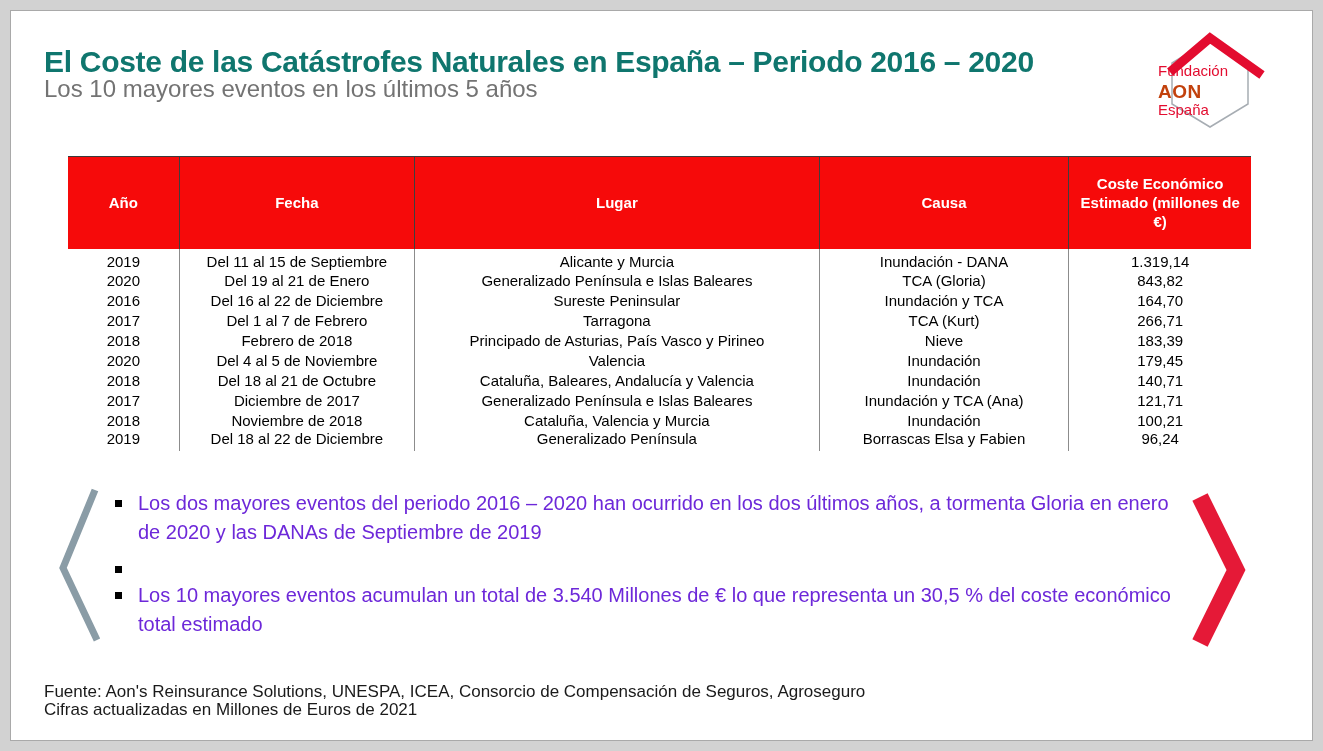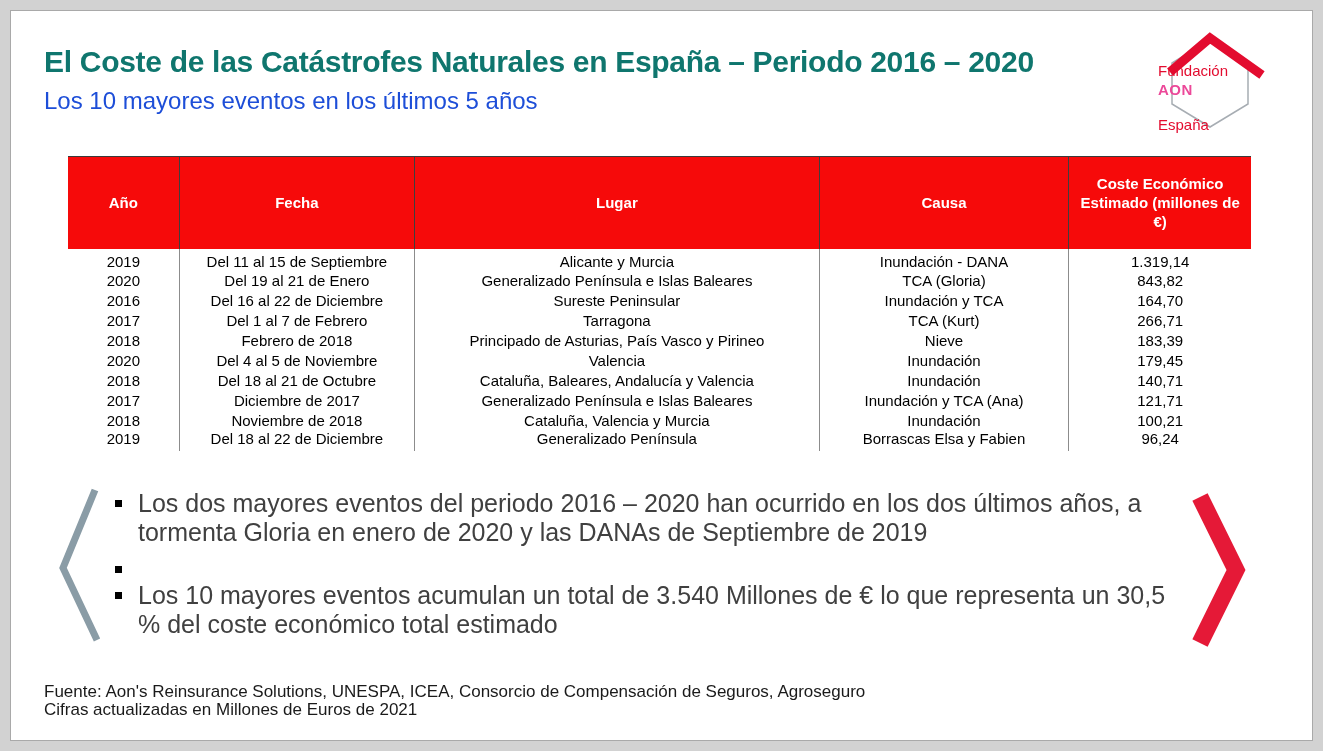--- a/index.html
+++ b/index.html
@@ -14,32 +14,32 @@
     position:absolute; left:10px; top:10px; right:10px; bottom:10px;
     background:#ffffff;
     border:1px solid #a9a9a9;
   }
   .title {
     position:absolute; left:33px; top:34px;
     font-size:30px; font-weight:bold; color:#0f766e;
     letter-spacing:-0.3px; white-space:nowrap;
   }
   .subtitle {
-    position:absolute; left:33px; top:76px;
-    font-size:24px; color:#1d4ed8; white-space:nowrap;
+    position:absolute; left:33px; top:64px;
+    font-size:24px; color:#737373; white-space:nowrap;
   }
   
   .logo { position:absolute; top:18px; right:42px; width:112px; height:112px; }
   .logo svg { position:absolute; left:0; top:0; }
   .logo-text {
     position:absolute; left:0; top:34px; width:106px;
     line-height:1;
   }
   .logo-l1, .logo-l3 { font-size:15px; color:#e30c2f; }
-  .logo-l2 { font-size:15px; font-weight:bold; color:#ec4899; letter-spacing:0.5px; margin:4px 0 20px 0; }
+  .logo-l2 { font-size:19px; font-weight:bold; color:#c2410c; letter-spacing:0.5px; margin:4px 0 1px 0; }
   
   .tbl-wrap { position:absolute; left:57px; top:145px; width:1183px; }
   table.tbl { width:100%; border-collapse:collapse; table-layout:fixed; }
   table.tbl th, table.tbl td { text-align:center; vertical-align:middle; }
   table.tbl th {
     background:#f60a0a; color:#ffffff; font-weight:bold; font-size:15px;
     height:58px; line-height:1.25; padding:18px 4px;
     border-top:1px solid #3a3a3a;
   }
   table.tbl th + th { border-left:1px solid #3f3f3f; }
@@ -50,21 +50,21 @@
   table.tbl td + td { border-left:1px solid #8c8c8c; }
   table.tbl tbody tr:first-child td { padding-top:4px; }
   table.tbl tbody tr:last-child td { padding-bottom:4px; }
   
   .bullets {
     position:absolute; left:90px; top:478px; width:1072px;
     list-style:none;
   }
   .bullets li {
     display:flex; align-items:flex-start;
-    font-size:25px; color:#404040; line-height:29px;
+    font-size:20px; color:#6d28d9; line-height:29px;
     margin-bottom:8px;
   }
   .bullets .marker {
     flex:0 0 auto; width:7px; height:7px; background:#000;
     margin:11px 16px 0 14px;
   }
   .chev { position:absolute; }
   .chev-left { left:46px; top:474px; }
   .chev-right { left:1178px; top:482px; }
   

